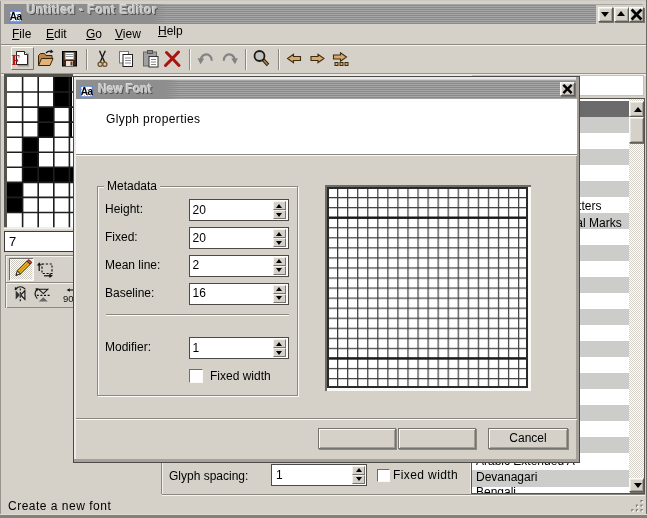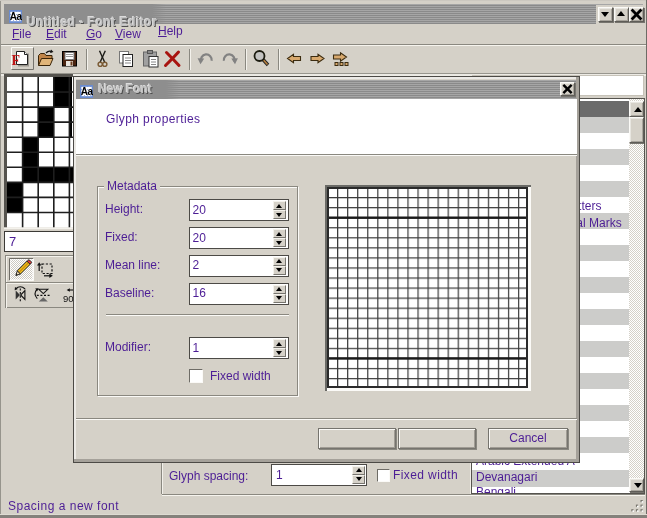--- a/index.html
+++ b/index.html
@@ -10,21 +10,21 @@
 .stripes{background:repeating-linear-gradient(180deg,#a6a6a6 0px,#a6a6a6 1px,#8a8a8a 1px,#8a8a8a 2px);}
 .ttext{font-weight:bold;font-size:12px;color:#c2c2c2;letter-spacing:0.5px;
   text-shadow:-1px -1px 0 #dcdcdc,1px 1px 0 #4f4f4f;white-space:nowrap;}
 .tbtn{background:#d5d1c8;border-top:1px solid #fbfaf7;border-left:1px solid #fbfaf7;
   border-right:1px solid #5f5d58;border-bottom:1px solid #5f5d58;box-sizing:border-box;
   box-shadow:inset 1px 1px 0 #e8e6e0,inset -1px -1px 0 #a8a49c,1px 1px 0 #76746e;}
 .bevelout{background:#d5d1c8;border:1px solid #76746e;box-sizing:border-box;
   box-shadow:inset 1px 1px 0 #fbfaf7,inset -1px -1px 0 #a09c94,1px 1px 0 #8a8880;}
 .sunk{border-top:1px solid #6e6c66;border-left:1px solid #6e6c66;
   border-right:1px solid #fbfaf7;border-bottom:1px solid #fbfaf7;box-sizing:border-box;}
-.txt{font-size:12px;color:#4c1d95;white-space:nowrap;}
+.txt{font-size:12px;color:#000000;white-space:nowrap;}
 .spin{background:#fff;border:1px solid #4c4a46;box-sizing:border-box;}
 .spinbtn{position:absolute;background:#d5d1c8;border-top:1px solid #f4f2ec;border-left:1px solid #f4f2ec;border-right:1px solid #76746e;border-bottom:1px solid #76746e;box-sizing:border-box;}
 .arrup{width:0;height:0;border-left:3.5px solid transparent;border-right:3.5px solid transparent;border-bottom:4px solid #000;position:absolute;left:50%;top:50%;transform:translate(-50%,-50%);}
 .arrdn{width:0;height:0;border-left:3.5px solid transparent;border-right:3.5px solid transparent;border-top:4px solid #000;position:absolute;left:50%;top:50%;transform:translate(-50%,-50%);}
 </style>
 </head>
 <body>
 <svg width="0" height="0" style="position:absolute">
     <defs>
 <pattern id="idot1" width="3" height="3" patternUnits="userSpaceOnUse">
@@ -50,21 +50,21 @@
 
 <div class="abs" id="icon1" style="left:8.5px;top:8.5px;width:13px;height:13px;"><svg width="13" height="13">
       <rect width="13" height="13" fill="#fff"></rect>
 <rect width="13" height="13" fill="url(#idot1)"></rect>
 <rect x="0" y="0" width="13" height="1.8" fill="#6a8cd0"></rect>
       <rect x="0" y="11.2" width="13" height="1.8" fill="#6a8cd0"></rect>
 <rect x="0" y="0" width="1.3" height="13" fill="#6a8cd0"></rect>
       <rect x="11.7" y="0" width="1.3" height="13" fill="#6a8cd0"></rect>
 <text x="6.6" y="10.2" font-family="Liberation Sans" font-size="10" font-weight="bold" fill="#000" text-anchor="middle" letter-spacing="-0.5">Aa</text>
 </svg></div>
-<div class="abs ttext" style="left:27px;top:12px;height:23px;line-height:20px;">Untitled - Font Editor</div>
+<div class="abs ttext" style="left:27px;top:0;height:23px;line-height:20px;">Untitled - Font Editor</div>
 
 <div class="abs" style="left:596px;top:4.5px;width:49px;height:19px;background:#d5d1c8;"></div>
 <div class="abs tbtn" style="left:598px;top:7px;width:15px;height:15px;"></div>
 <div class="abs" style="left:601px;top:12px;width:0;height:0;border-left:4.5px solid transparent;border-right:4.5px solid transparent;border-top:5px solid #000;"></div>
 <div class="abs tbtn" style="left:614px;top:7px;width:15px;height:15px;"></div>
 <div class="abs" style="left:617px;top:11px;width:0;height:0;border-left:4.5px solid transparent;border-right:4.5px solid transparent;border-bottom:5px solid #000;"></div>
 <div class="abs tbtn" style="left:629px;top:7px;width:15px;height:15px;"></div>
 <svg class="abs" style="left:629px;top:7px;" width="15" height="15">
     <g stroke="#000" stroke-width="2.8" stroke-linecap="square">
       <line x1="3.6" y1="3.6" x2="11.4" y2="11.4"></line>
@@ -308,21 +308,21 @@
     <span class="arrup"></span>
   </div>
 <div class="spinbtn" style="left:352px;top:474.5px;width:13px;height:9px;">
     <span class="arrdn"></span>
   </div>
 <div class="abs sunk" style="left:377px;top:468.5px;width:13px;height:13px;background:#fff;"></div>
 <div class="abs txt" style="left:393px;top:468px;letter-spacing:0.4px;">Fixed width</div>
 
 <div class="abs" style="left:162px;top:493.5px;width:483px;height:1px;background:#8a8880;"></div>
 <div class="abs" style="left:162px;top:494.5px;width:483px;height:1px;background:#f6f4ee;"></div>
-<div class="abs txt" style="left:8px;top:499px;letter-spacing:0.5px;">Spacing a new font</div>
+<div class="abs txt" style="left:8px;top:499px;letter-spacing:0.5px;">Create a new font</div>
 <div class="abs" id="grip" style="left:628px;top:498px;width:16px;height:16px;">
 <svg width="16" height="16">
 <g>
 <rect x="12.5" y="2" width="2.2" height="2.2" fill="#76746c"></rect>
         <rect x="13.6" y="3.1" width="1.6" height="1.6" fill="#fff"></rect>
 <rect x="12.5" y="6.6" width="2.2" height="2.2" fill="#76746c"></rect>
         <rect x="13.6" y="7.7" width="1.6" height="1.6" fill="#fff"></rect>
 <rect x="12.5" y="11.2" width="2.2" height="2.2" fill="#76746c"></rect>
         <rect x="13.6" y="12.3" width="1.6" height="1.6" fill="#fff"></rect>
 <rect x="7.9" y="6.6" width="2.2" height="2.2" fill="#76746c"></rect>

